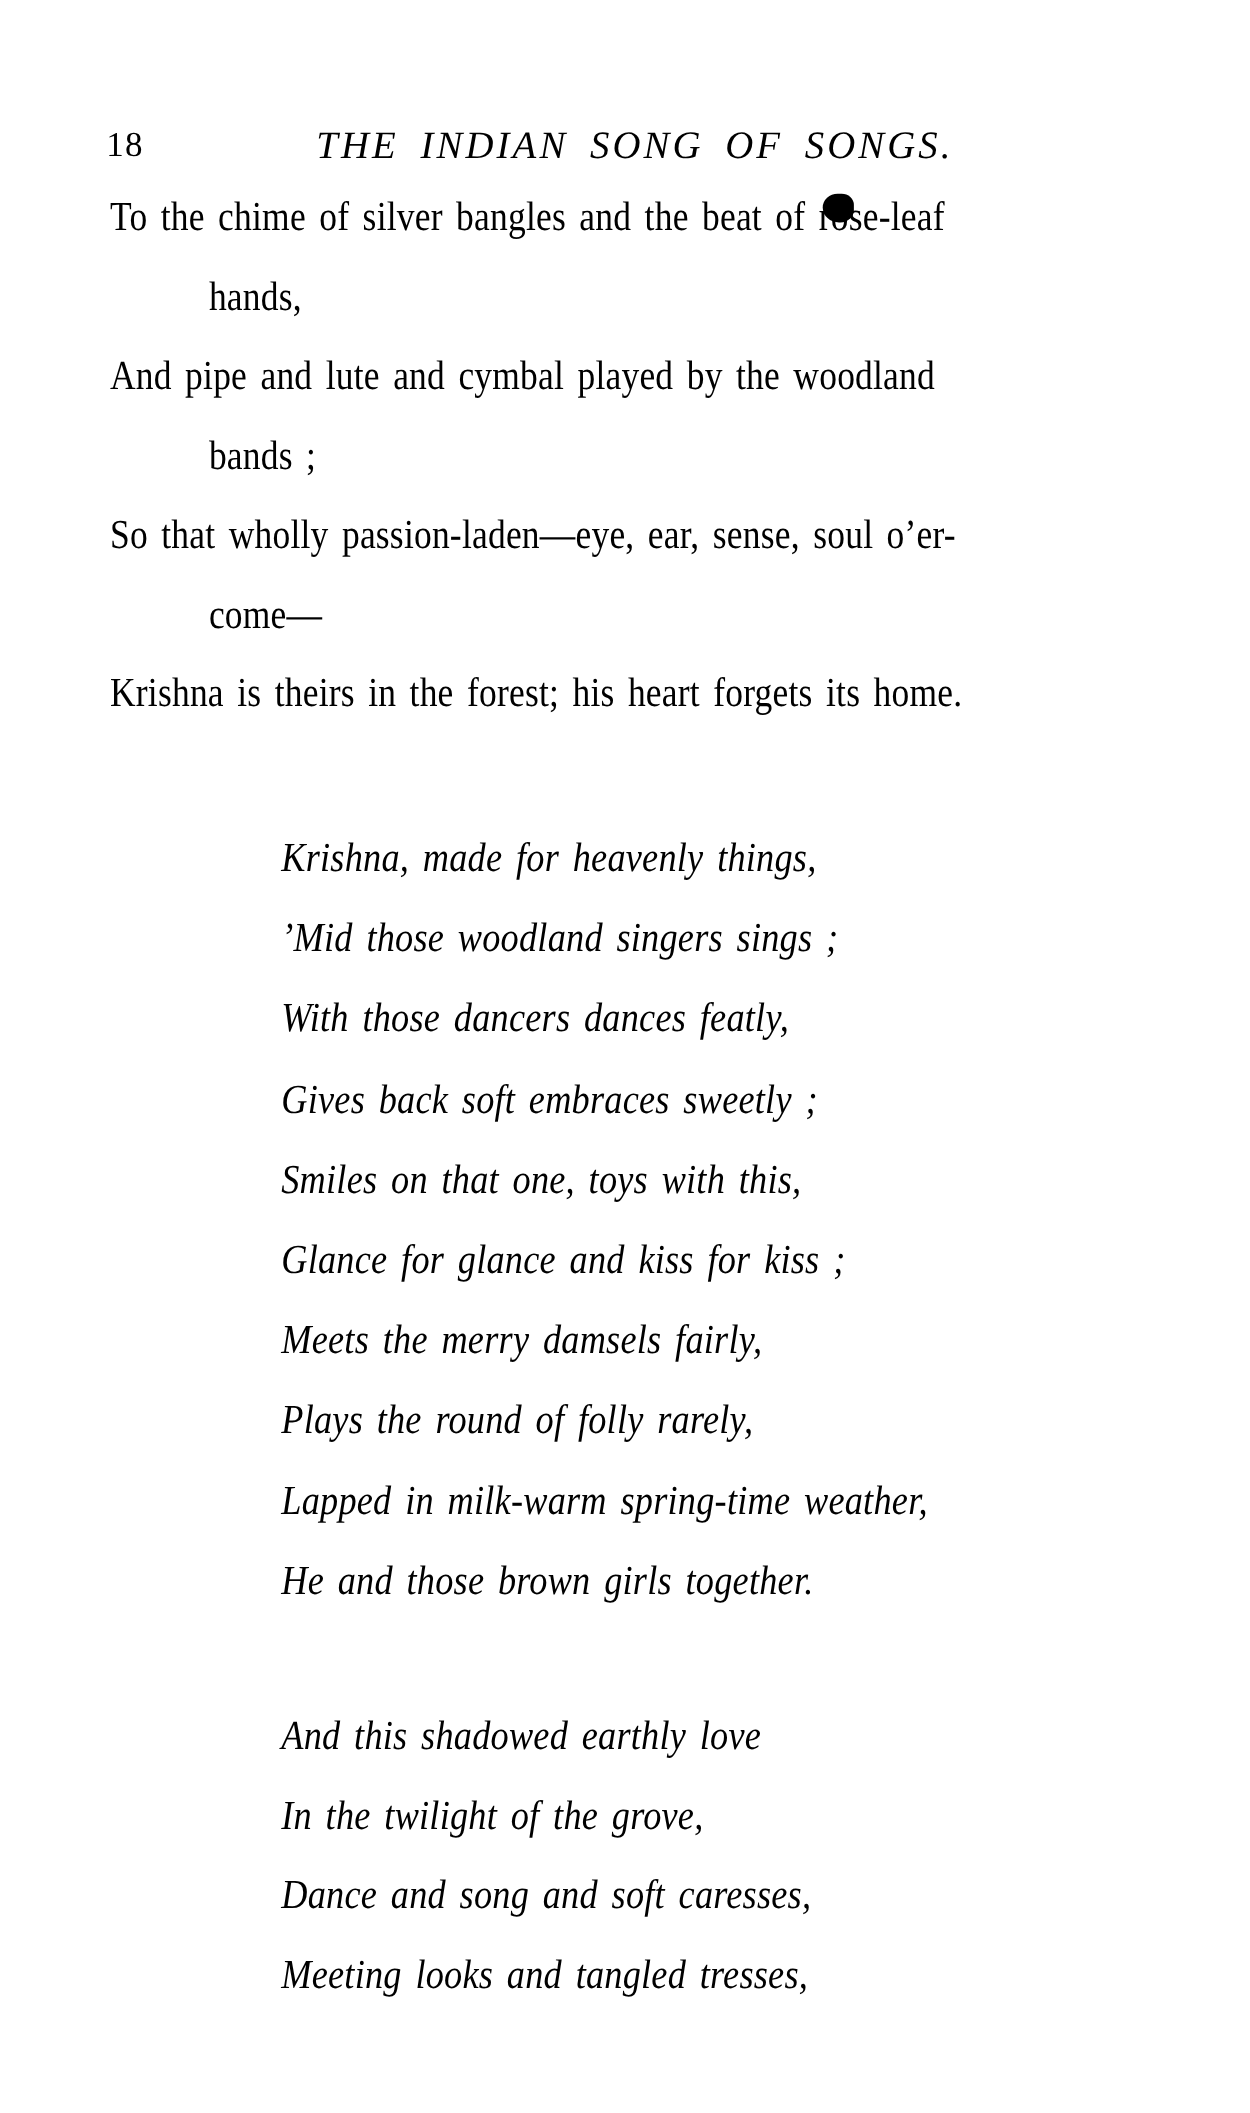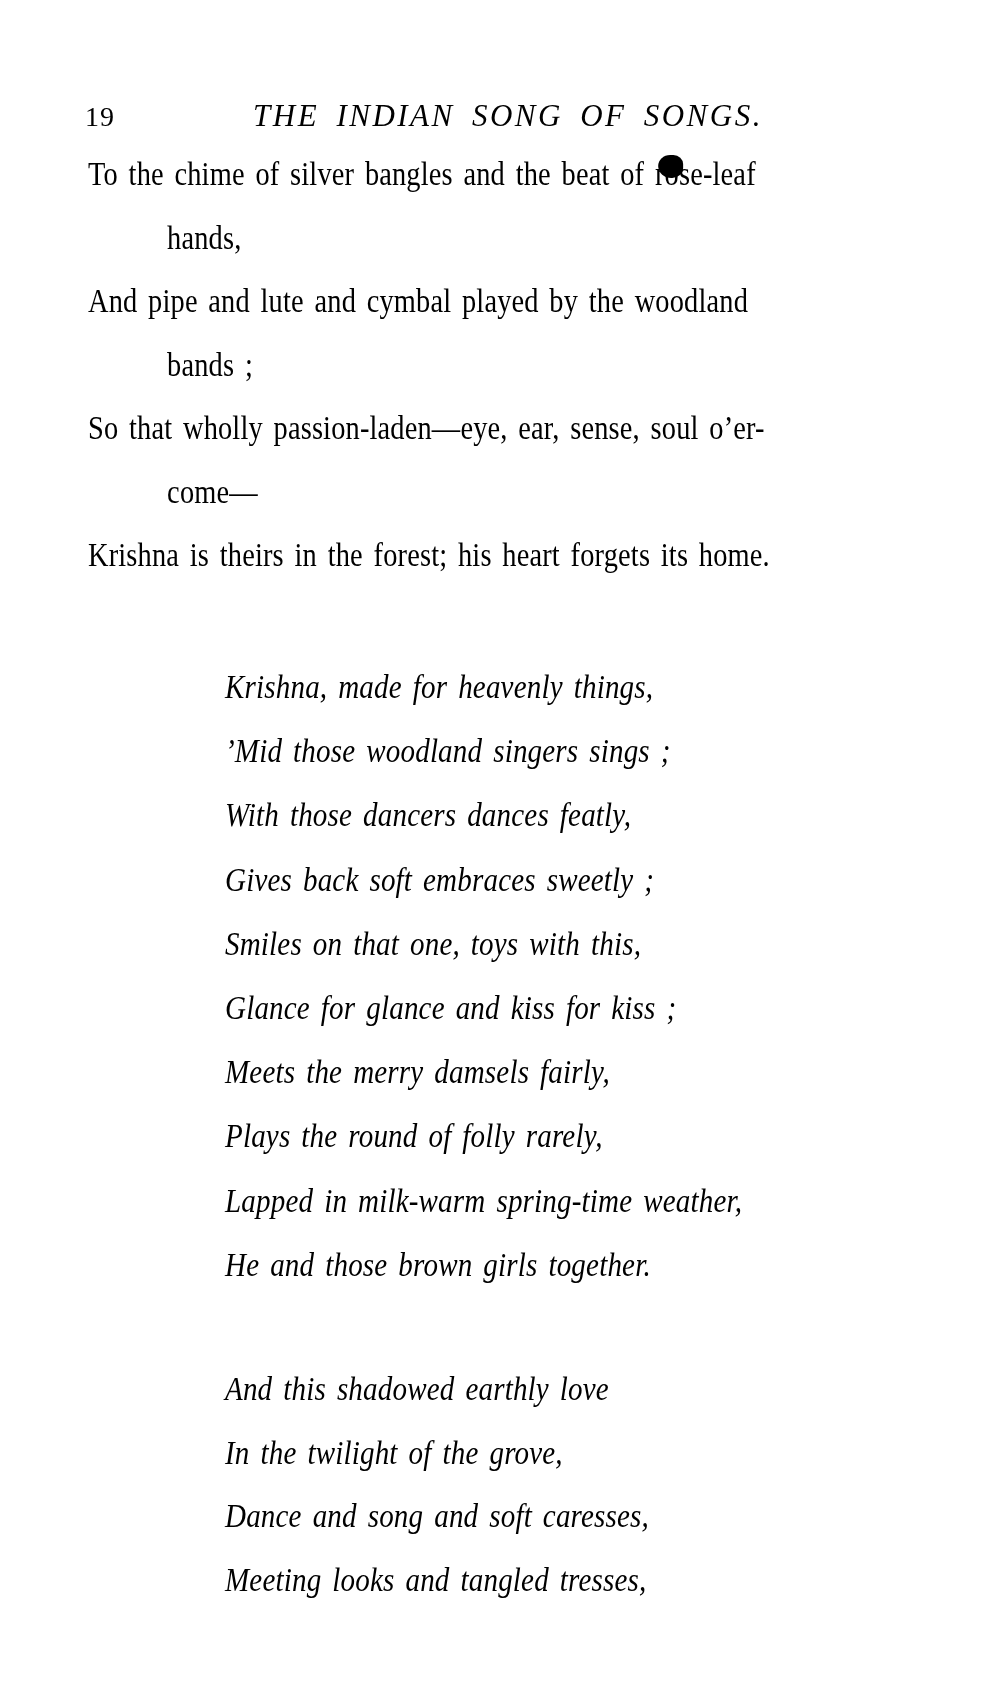--- a/index.html
+++ b/index.html
@@ -92,21 +92,21 @@
     background: #000;
     border-radius: 55% 45% 50% 60%;
   }
 </style>
 </head>
 <body>
 
 <div class="page">
 
   <div class="page-header">
-    <span class="page-number">19</span>
+    <span class="page-number">18</span>
     <div class="running-title">THE INDIAN SONG OF SONGS.</div>
   </div>
 
   <div class="verse roman">
       <div class="line"><span>To the chime of silver bangles and the beat of r</span><span class="blot">o</span><span>se-leaf</span></div>
       <div class="line indent">hands,</div>
       <div class="line">And pipe and lute and cymbal played by the woodland</div>
       <div class="line indent">bands ;</div>
       <div class="line">So that wholly passion-laden—eye, ear, sense, soul o’er-</div>
       <div class="line indent">come—</div>

